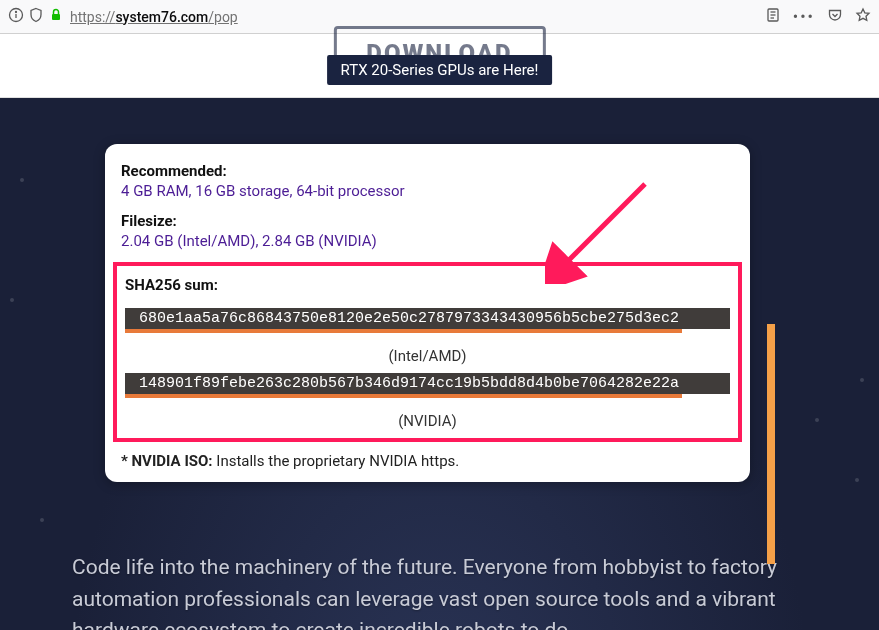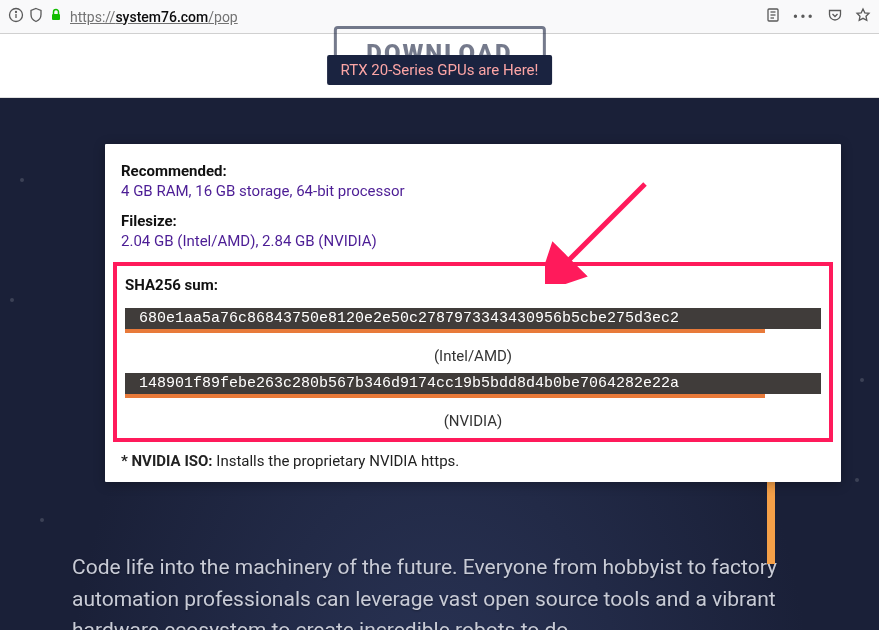--- a/index.html
+++ b/index.html
@@ -67,21 +67,21 @@
       font-size: 24px;
       letter-spacing: 2px;
       opacity: 0.6;
     }
     .banner {
       position: absolute;
       top: 21px;
       left: 50%;
       transform: translateX(-50%);
       background: #1a2340;
-      color: #fca5a5;
+      color: #ffffff;
       padding: 6px 14px;
       font-size: 15px;
       border-radius: 2px;
     }
     
     
     .dark-area {
       position: absolute;
       top: 64px;
       left: 0;
@@ -91,23 +91,23 @@
     }
     
     
     .bg-dot { position: absolute; width: 4px; height: 4px; background: rgba(255,255,255,0.15); border-radius: 50%; }
     
     
     .modal {
       position: absolute;
       top: 110px;
       left: 105px;
-      width: 736px;
+      width: 645px;
       background: #fff;
-      border-radius: 1px;
+      border-radius: 12px;
       box-shadow: 0 2px 12px rgba(0,0,0,0.3);
       padding: 18px 16px 12px 16px;
       z-index: 10;
     }
     .modal-section { margin-bottom: 12px; }
     .modal-label { font-weight: 700; font-size: 15px; color: #111; }
     .modal-value { font-size: 15px; color: #4c1d95; margin-top: 2px; }
     
     
     .sha-section {

